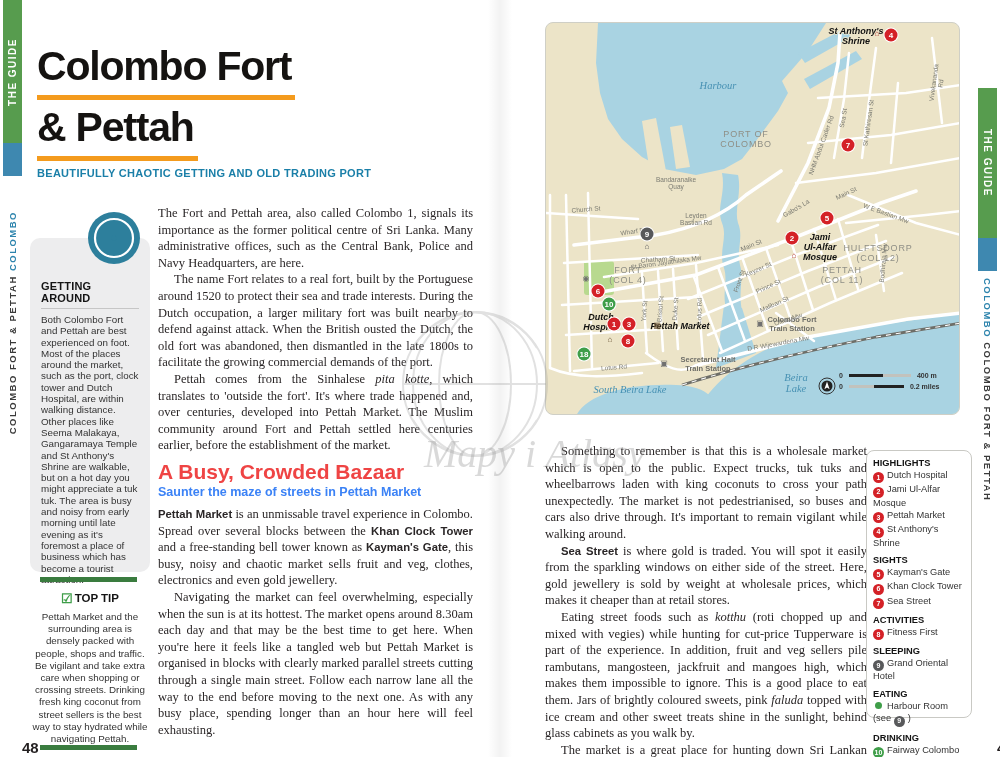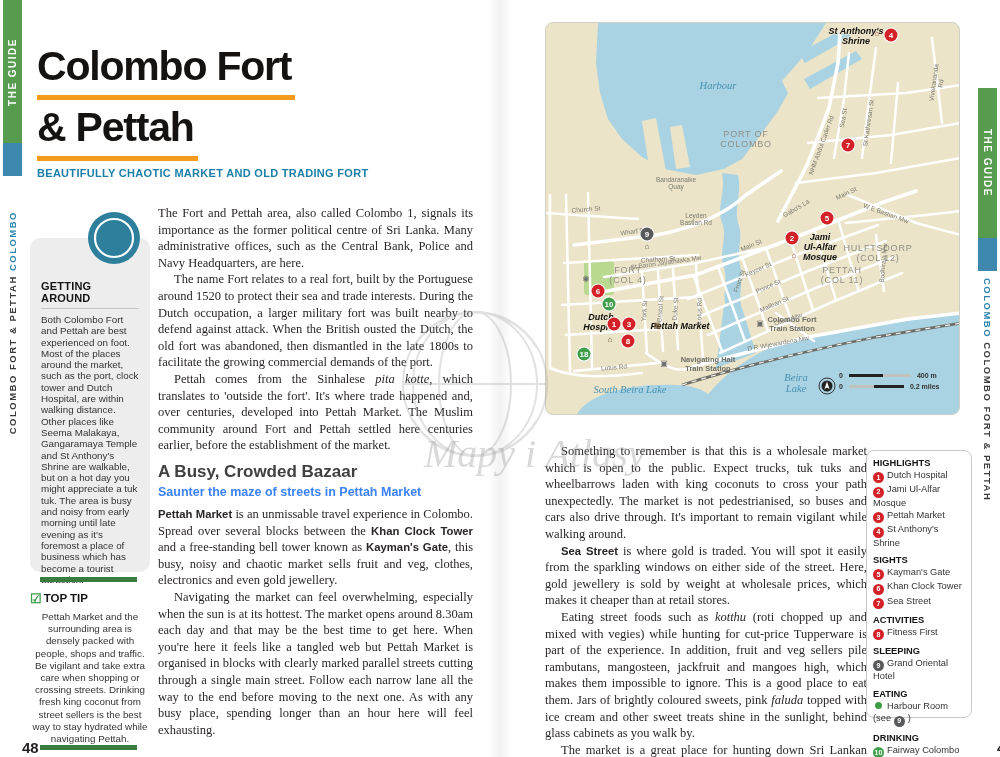--- a/index.html
+++ b/index.html
@@ -21,34 +21,34 @@
   .title-line{display:table;font-size:41px;line-height:1.02;font-weight:bold;color:#151311;
       letter-spacing:-1.2px;border-bottom:5px solid #f49b1d;padding:0 4px 7px 0;margin-bottom:7px;}
   #subtitle{position:absolute;left:37px;top:167px;font-size:11px;font-weight:bold;color:#1a7fa8;letter-spacing:.3px;}
   
   #ga-box{position:absolute;left:30px;top:238px;width:120px;height:334px;background:#ededee;
       border-radius:10px;box-sizing:border-box;padding:42px 11px 0 11px;}
   #ga-icon{position:absolute;left:58px;top:-26px;width:52px;height:52px;}
   #ga-head{font-size:11px;font-weight:bold;color:#141414;border-bottom:1px solid #c6c6c6;padding-bottom:4px;margin-bottom:5px;letter-spacing:.2px;}
   #ga-body{font-size:9.8px;line-height:11.3px;color:#333;}
   .greenbar{position:absolute;height:5px;background:#3a7c3f;}
-  #tip-head{position:absolute;left:30px;top:591px;width:120px;text-align:left;font-size:11.5px;font-weight:bold;color:#141414;}
+  #tip-head{position:absolute;left:30px;top:591px;width:120px;text-align:center;font-size:11.5px;font-weight:bold;color:#141414;}
   #tip-check{color:#3f9e49;font-size:13px;vertical-align:-1px;margin-right:2px;}
   #tip-body{position:absolute;left:31px;top:611px;width:118px;text-align:center;font-size:9.8px;line-height:12.2px;color:#333;}
   .pagenum{position:absolute;font-size:15px;font-weight:bold;color:#231f20;}
   
   .bodycol{position:absolute;font-family:"Liberation Serif",serif;font-size:12.5px;line-height:16.6px;
       text-align:justify;color:#2a2627;margin-top:8px;}
   .bodycol p{margin:0;text-indent:16px;}
   .bodycol p.noindent{text-indent:0;}
   .seg-b{font-family:"Liberation Sans",sans-serif;font-weight:bold;font-size:11.3px;}
   .seg-i{font-style:italic;}
   #col-left{left:158px;top:197px;width:315px;}
   #col-right{left:545px;top:435px;width:322px;}
-  #bazaar-head{font-family:"Liberation Sans",sans-serif;font-size:17px;font-weight:bold;color:#404040;
+  #bazaar-head{font-family:"Liberation Sans",sans-serif;font-size:21px;font-weight:bold;color:#ef4444;
       margin:10px 0 3px 0;text-indent:0 !important;text-align:left;}
   #bazaar-sub{font-family:"Liberation Sans",sans-serif;font-size:12.5px;font-weight:bold;color:#3b82f6;
       margin:0 0 6px 0;text-indent:0 !important;text-align:left;}
   
   #map{position:absolute;left:545px;top:22px;width:415px;height:393px;background:#ece4c8;
       border:1px solid #cfcfc6;border-radius:8px;overflow:hidden;box-sizing:border-box;}
   #map svg{position:absolute;left:0;top:0;}
   .map-label{position:absolute;transform:translate(-50%,-50%);white-space:pre-line;text-align:center;pointer-events:none;}
   .ml-water{font-family:"Liberation Serif",serif;font-style:italic;color:#4791b3;font-size:10.5px;}
   .ml-area{color:#8f8f86;font-size:9px;letter-spacing:.8px;}
@@ -111,21 +111,21 @@
       <span class="vtext"><span class="chap">COLOMBO</span> <span>COLOMBO FORT &amp; PETTAH</span></span>
     </div>
   </div>
 
   <div id="gutter"></div>
 
   <div id="title-block">
     <div class="title-line">Colombo Fort</div>
     <div class="title-line">&amp; Pettah</div>
   </div>
-  <div id="subtitle">BEAUTIFULLY CHAOTIC MARKET AND OLD TRADING FORT</div>
+  <div id="subtitle">BEAUTIFULLY CHAOTIC GETTING AND OLD TRADING PORT</div>
 
   <div id="ga-box">
     <div id="ga-icon">
       <svg width="52" height="52" viewBox="-26 -26 52 52">
         <circle r="26" fill="#2d7f9c"></circle>
         <circle r="19" fill="none" stroke="#fff" stroke-width="2.2"></circle>
         <path d="M-11,11 L2,-2 L11,-11 L-2,2 Z" fill="#fff"></path>
         <circle r="2.4" fill="#2d7f9c"></circle>
       </svg>
     </div>
@@ -242,21 +242,21 @@
         <span class="map-label ml-area" style="left: 332px; top: 230px;">HULFTSDORP
 (COL 12)</span>
         <span class="map-label ml-poi" style="left: 310px; top: 13px;">St Anthony's
 Shrine</span>
         <span class="map-label ml-poi" style="left: 274px; top: 224px;">Jami
 Ul-Alfar
 Mosque</span>
         <span class="map-label ml-poi" style="left: 55px; top: 299px;">Dutch
 Hospital</span>
         <span class="map-label ml-poi" style="left: 134px; top: 303px;">Pettah Market</span>
-        <span class="map-label ml-station" style="left: 162px; top: 341px;">Navigating Halt
+        <span class="map-label ml-station" style="left: 162px; top: 341px;">Secretariat Halt
 Train Station</span>
         <span class="map-label ml-station" style="left: 246px; top: 301px;">Colombo Fort
 Train Station</span>
         <span class="map-label ml-street" style="left: 130px; top: 160px;">Bandaranaike
 Quay</span>
         <span class="map-label ml-street" style="left: 88px; top: 208px; transform: translate(-50%, -50%) rotate(-8deg);">Wharf Rd</span>
         <span class="map-label ml-street" style="left: 40px; top: 186px; transform: translate(-50%, -50%) rotate(-5deg);">Church St</span>
         <span class="map-label ml-street" style="left: 150px; top: 196px;">Leyden
 Bastian Rd</span>
         <span class="map-label ml-street" style="left: 120px; top: 239px; transform: translate(-50%, -50%) rotate(-8deg);">St Baron Jayathilaka Mw</span>

